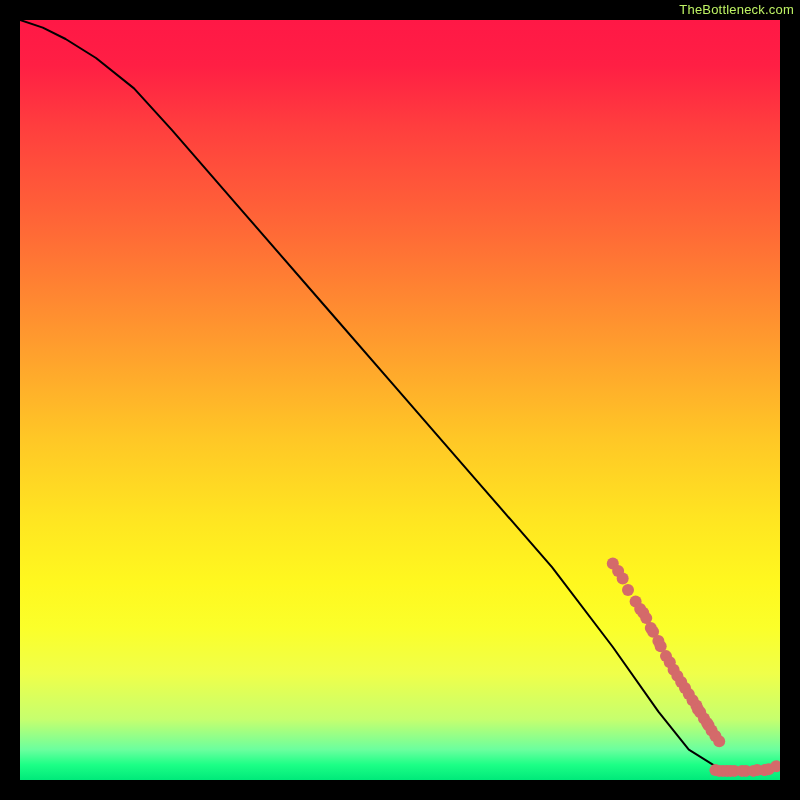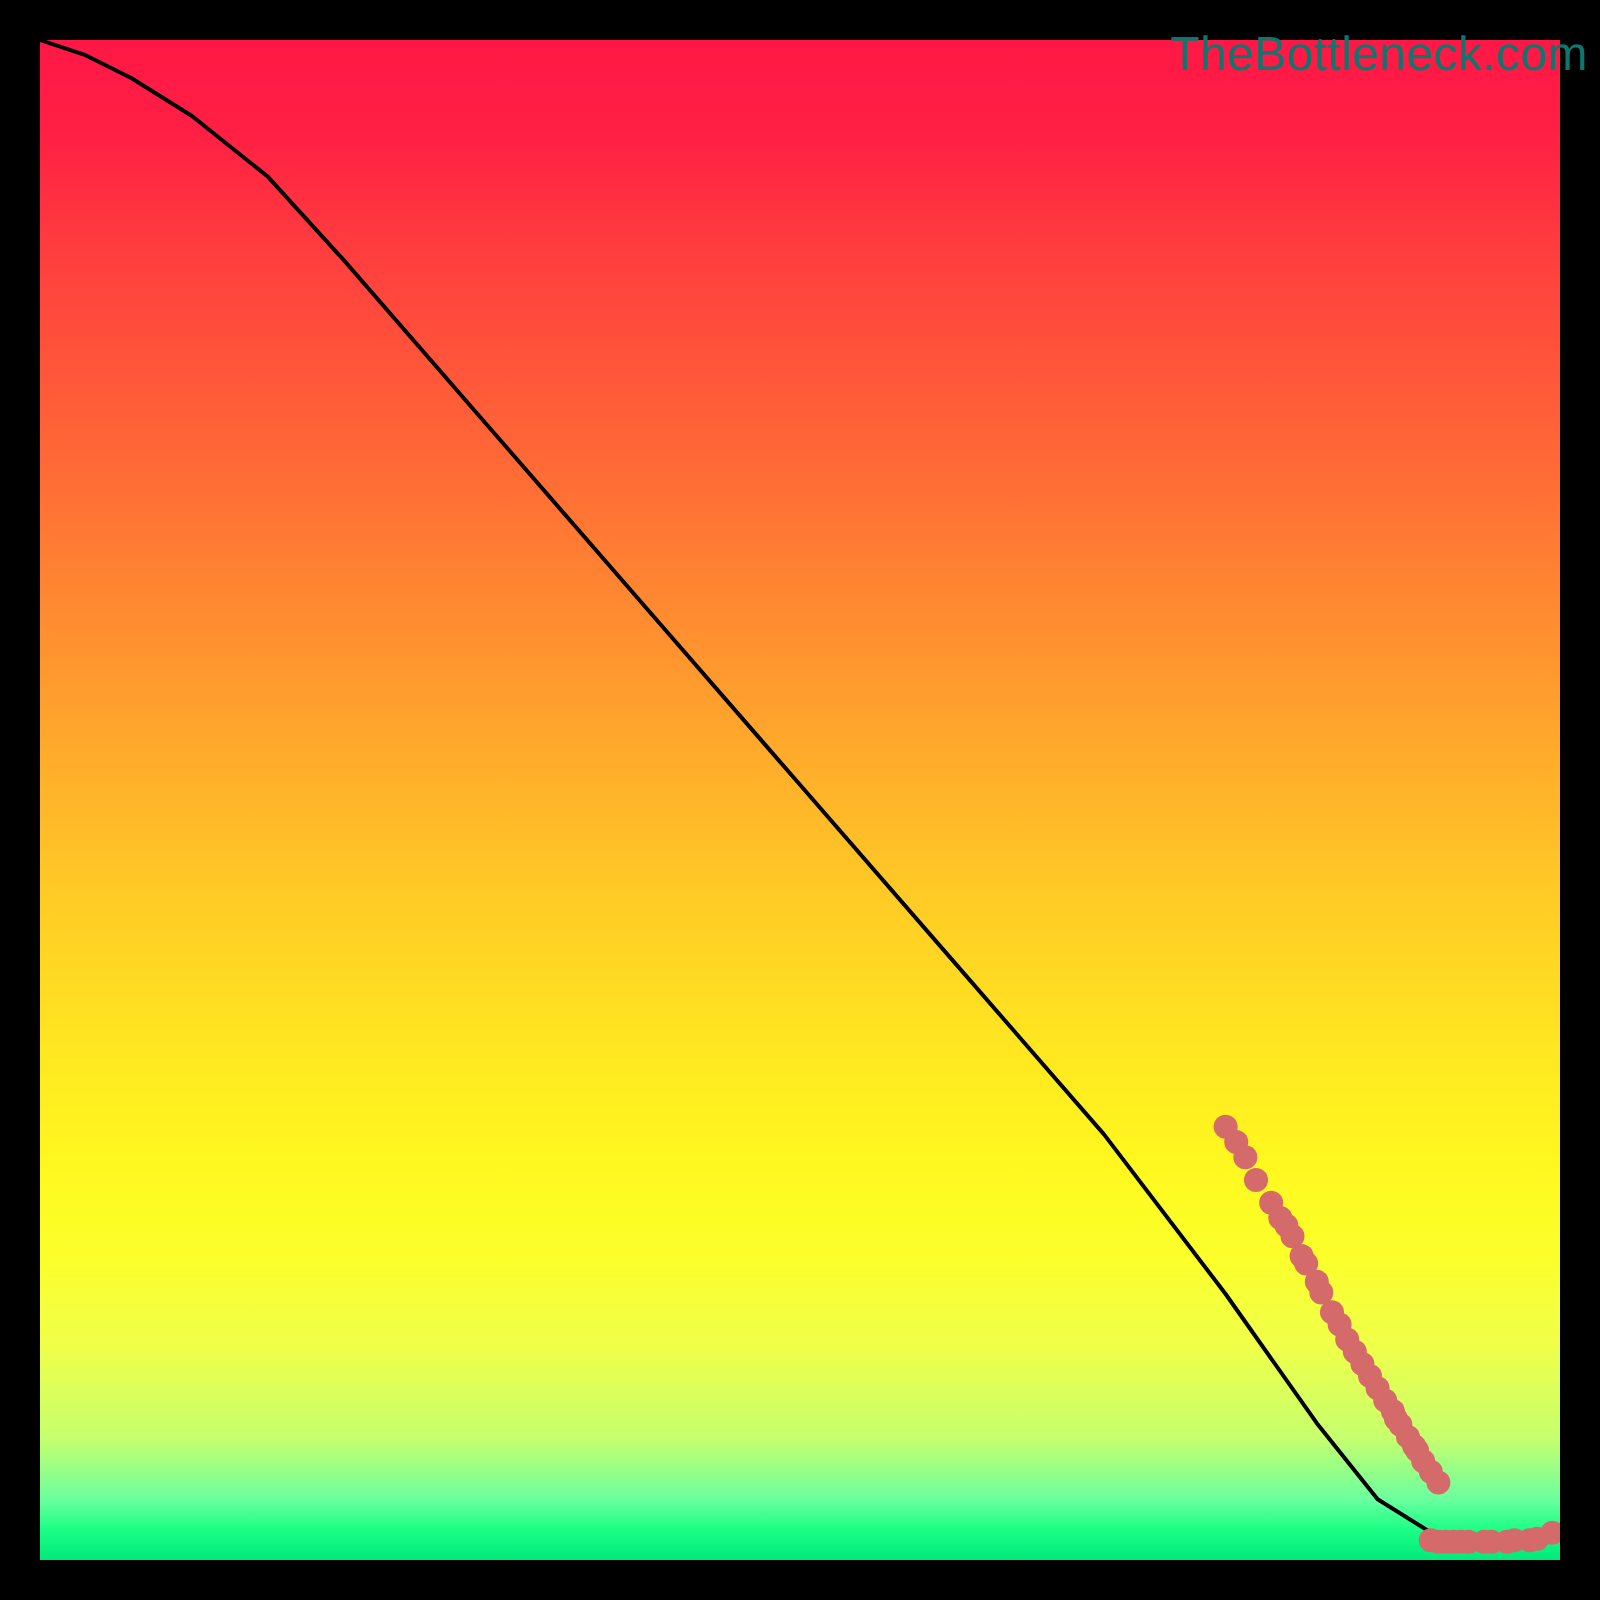--- a/index.html
+++ b/index.html
@@ -37,24 +37,24 @@
       #fbff2a 80%,
       #efff4a 86%,
       #c6ff6e 92%,
       #6bff9e 96%,
       #1cff86 98%,
       #00e97a 100%
     );
   }
   .watermark {
     position: absolute;
-    top: 14px;
+    top: 2px;
     right: 6px;
-    color: #0f766e;
-    font-size: 24px;
+    color: #bef264;
+    font-size: 13px;
     font-weight: 500;
     letter-spacing: 0.2px;
     user-select: none;
   }
   svg.curve {
     position: absolute;
     left: 0;
     top: 0;
     width: 760px;
     height: 760px;

